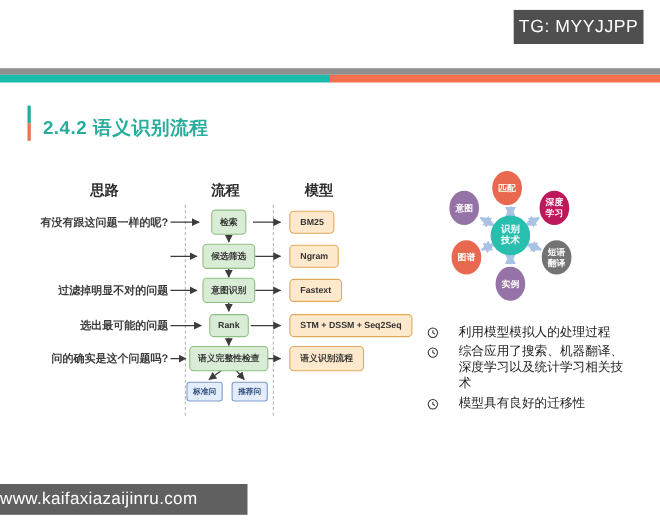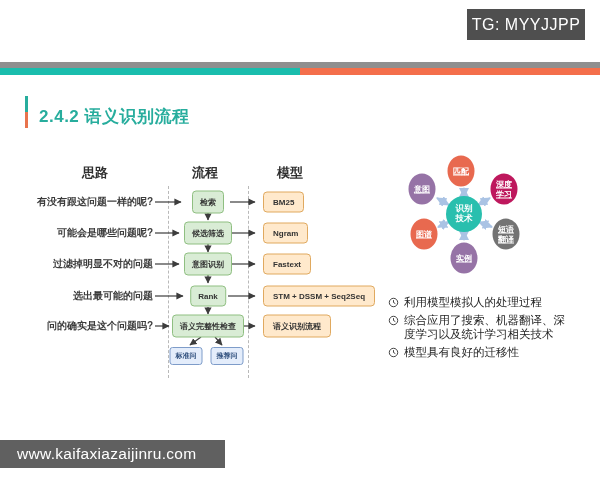--- a/index.html
+++ b/index.html
@@ -46,33 +46,33 @@
           background:#e4edfb; border:1px solid #7e9cc9; border-radius:3px;
           padding:3px 5px; font-size:7px; font-weight:700; color:#2f4f7d; white-space:nowrap; }
 
   
   .tech { position:absolute; left:395px; top:152px; width:150px; height:135px; }
   .tech svg { position:absolute; left:0; top:0; }
   .circle { position:absolute; transform:translate(-50%,-50%); border-radius:50%;
             display:flex; align-items:center; justify-content:center; text-align:center;
             color:#fff; font-weight:bold; line-height:1.15; }
   .circle.center { width:36px; height:36px; font-size:8.5px; padding:0 6px; }
-  .circle.sat    { width:27px; height:31px; font-size:8px; padding:0 5px;text-decoration:underline; }
+  .circle.sat    { width:27px; height:31px; font-size:8px; padding:0 5px; }
 
   
   .notes { position:absolute; left:388px; top:295px; width:180px;
            font-family:"Liberation Serif", serif; }
-  .note { display:flex; gap:5px; margin-bottom:3px; font-size:11.5px;
+  .note { display:flex; gap:18px; margin-bottom:3px; font-size:11.5px;
           color:#1f1f1f; line-height:1.28; }
   .note svg { flex:0 0 auto; margin-top:2px; }
 
   
   .footer { position:absolute; left:0; top:440px; width:225px; height:28px;
             background:#606060; color:#fff; font-size:15.5px;
-            display:flex; align-items:center; padding-left:17px; letter-spacing:.3px; }
+            display:flex; align-items:center; letter-spacing:.3px; }
 </style>
 </head>
 <body>
 
 <div class="badge">TG: MYYJJPP</div>
 
 <div class="bar-gray"></div>
 <div class="bar-teal"></div>
 <div class="bar-orange"></div>
 
@@ -112,21 +112,20 @@
       <line x1="168" y1="55" x2="168" y2="62" marker-end="url(#ah)"></line>
       <line x1="168" y1="86" x2="168" y2="94" marker-end="url(#ah)"></line>
       <line x1="168" y1="117" x2="168" y2="125" marker-end="url(#ah)"></line>
       <line x1="168" y1="149" x2="168" y2="156" marker-end="url(#ah)"></line>
       <line x1="161" y1="179" x2="150" y2="187" marker-end="url(#ah)"></line>
       <line x1="175" y1="179" x2="182" y2="187" marker-end="url(#ah)"></line>
     </g>
   </svg>
 
   <div class="q" style="top:44px">有没有跟这问题一样的呢?</div>
-  <div class="q" style="top:75px">可能会是哪些问题呢?</div>
   <div class="q" style="top:106px">过滤掉明显不对的问题</div>
   <div class="q" style="top:138px">选出最可能的问题</div>
   <div class="q" style="top:168px">问的确实是这个问题吗?</div>
 
   <div class="pbox" style="top:44px">检索</div>
   <div class="pbox" style="top:75px">候选筛选</div>
   <div class="pbox" style="top:106px">意图识别</div>
   <div class="pbox" style="top:138px">Rank</div>
   <div class="pbox" style="top:168px">语义完整性检查</div>
 

